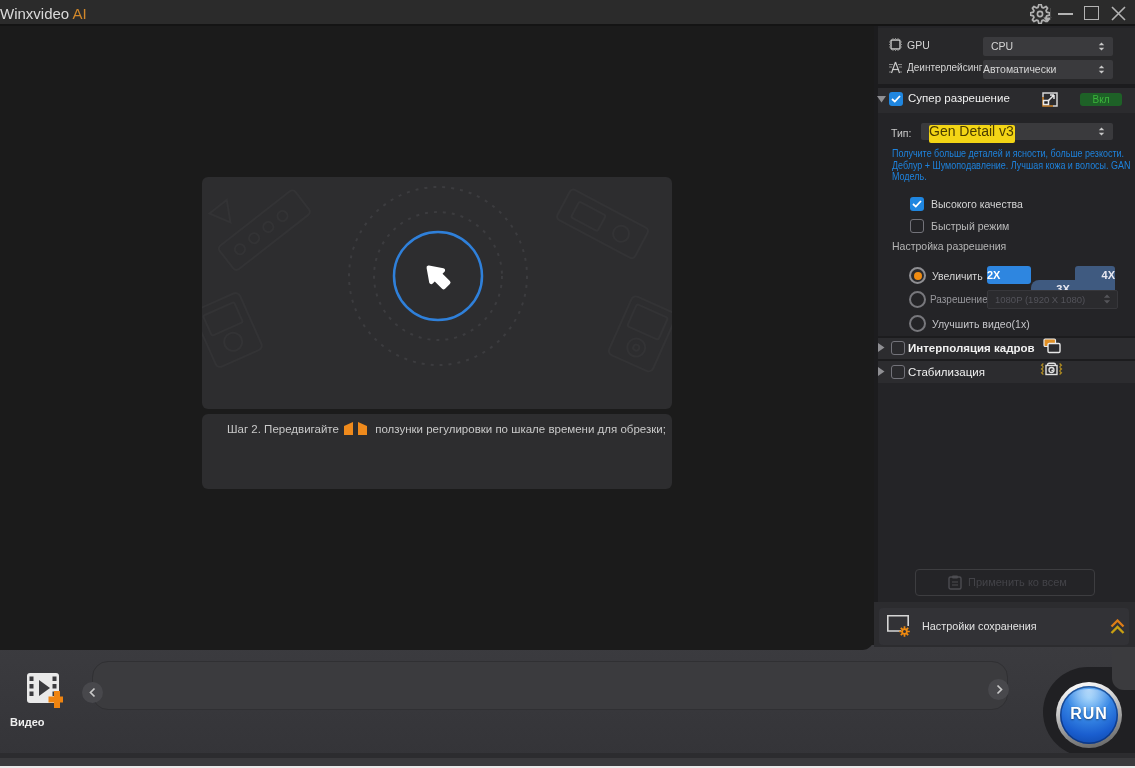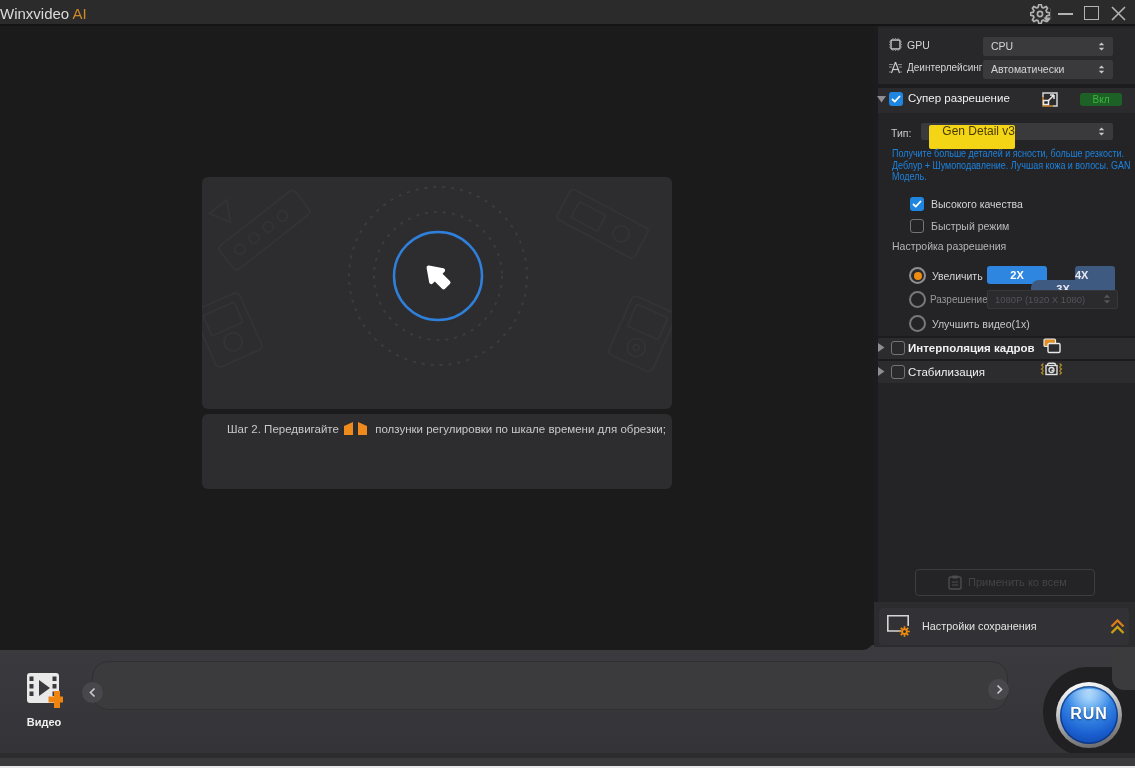--- a/index.html
+++ b/index.html
@@ -20,21 +20,21 @@
         <rect x="4.5" y="21.5" width="4" height="4.5" fill="#3a3a3e"></rect>
 <rect x="27.5" y="6.5" width="4" height="4.5" fill="#3a3a3e"></rect>
         <rect x="27.5" y="14" width="4" height="4.5" fill="#3a3a3e"></rect>
         <rect x="27.5" y="21.5" width="4" height="4.5" fill="#3a3a3e"></rect>
 <path d="M14 10 L25 18 L14 26 Z" fill="#3a3a3e"></path>
 <g fill="#ef8410">
           <rect x="29" y="21" width="6" height="17"></rect>
           <rect x="23.5" y="26.5" width="17" height="6"></rect>
         </g>
 </svg></div>
-<div class="abs" style="left:10px;top:716px;width:68px;text-align:center;font-size:11px;font-weight:bold;color:#efefef">Видео</div>
+<div class="abs" style="left:10px;top:716px;width:68px;text-align:left;font-size:11px;font-weight:bold;color:#efefef">Видео</div>
 
 <div class="abs" style="left:82px;top:682px;width:21px;height:21px;border-radius:50%;background:#48484c"></div>
     <svg class="abs" style="left:88px;top:687px" width="9" height="11" viewBox="0 0 9 11">
       <path d="M6.5 1.5 L2.5 5.5 L6.5 9.5" fill="none" stroke="#c9c9c9" stroke-width="1.7"></path>
     </svg>
 <div class="abs" style="left:988px;top:679px;width:21px;height:21px;border-radius:50%;background:#48484c"></div>
     <svg class="abs" style="left:995px;top:684px" width="9" height="11" viewBox="0 0 9 11">
       <path d="M2.5 1.5 L6.5 5.5 L2.5 9.5" fill="none" stroke="#c9c9c9" stroke-width="1.7"></path>
     </svg>
 
@@ -117,21 +117,21 @@
 <svg class="abs" style="left:889px;top:61px" width="13" height="13" viewBox="0 0 13 13">
       <g stroke="#c9c9c9" stroke-width="1.2" fill="none">
         <path d="M6.5 1 L2.5 12 M6.5 1 L10.5 12"></path>
         <path d="M3 8.5 H10"></path>
       </g>
       <g stroke="#8a8a8a" stroke-width="1">
         <path d="M0 3.5 H4 M9 3.5 H13 M0 6 H3 M10 6 H13 M0 11 H2 M11 11 H13"></path>
       </g>
     </svg>
 <div class="abs" style="left:907px;top:62px;font-size:10px;color:#d5d5d5">Деинтерлейсинг</div>
-<div class="abs" style="left:983px;top:60px;width:130px;height:19px;background:#3a3a3d;border-radius:2px;color:#d5d5d5;font-size:10.5px;line-height:19px;padding-left:8px">Автоматически</div>
+<div class="abs" style="left:983px;top:60px;width:130px;height:19px;background:#3a3a3d;border-radius:2px;color:#d5d5d5;font-size:10.5px;line-height:19px;">Автоматически</div>
 <svg class="abs" style="left:1098px;top:65px" width="7" height="9" viewBox="0 0 9 11">
       <path d="M1 4 L4.5 0.5 L8 4 Z M1 7 L4.5 10.5 L8 7 Z" fill="#c9c9c9"></path>
     </svg>
 
 <div class="abs" style="left:878px;top:84px;width:257px;height:4px;background:#1c1c1e"></div>
 <div class="abs" style="left:878px;top:88px;width:257px;height:25px;background:#2b2b2e"></div>
 <svg class="abs" style="left:877px;top:96px" width="9" height="7" viewBox="0 0 9 7">
       <path d="M0 0 H9 L4.5 6.5 Z" fill="#8f8f93"></path>
     </svg>
 <div class="abs" style="left:889px;top:92px;width:14px;height:14px;background:#1f86e0;border-radius:3px"></div>
@@ -142,42 +142,42 @@
 <svg class="abs" style="left:1042px;top:92px" width="16" height="15" viewBox="0 0 16 15">
       <path d="M1 5 V14 H11" fill="none" stroke="#cf8428" stroke-width="1.5"></path>
       <path d="M1 5 V1 H15 V14 H11" fill="none" stroke="#d5d5d5" stroke-width="1.5"></path>
       <rect x="1.5" y="8.5" width="5" height="4" fill="#242427" stroke="#e9e9e9" stroke-width="1.5"></rect>
       <path d="M6.5 8.5 L12 3 M12 3 H8 M12 3 V7" stroke="#e9e9e9" stroke-width="1.5" fill="none"></path>
     </svg>
 <div class="abs" style="left:1080px;top:93px;width:42px;height:13px;background:#1e6127;border-radius:3px;color:#3cb53c;font-size:10px;text-align:center;line-height:13px">Вкл</div>
 
 <div class="abs" style="left:891px;top:127px;font-size:10.5px;color:#c9c9c9">Тип:</div>
 <div class="abs" style="left:921px;top:123px;width:192px;height:17px;background:#3a3a3d;border-radius:2px"></div>
-<div class="abs" style="left:929px;top:125px;width:86px;height:24px;background:#f3d515;border-radius:2px;color:#4a3c00;font-size:12px;text-align:right;line-height:13px">Gen Detail v3</div>
+<div class="abs" style="left:929px;top:125px;width:86px;height:18px;background:#f3d515;border-radius:2px;color:#4a3c00;font-size:14px;text-align:left;line-height:13px">Gen Detail v3</div>
 <svg class="abs" style="left:1098px;top:127px" width="7" height="9" viewBox="0 0 9 11">
       <path d="M1 4 L4.5 0.5 L8 4 Z M1 7 L4.5 10.5 L8 7 Z" fill="#c9c9c9"></path>
     </svg>
 
 <div class="abs" style="left:892px;top:148px;width:250px;font-size:10.2px;line-height:11.6px;color:#1e82dc;white-space:nowrap;transform:scaleX(0.88);transform-origin:left top">Получите больше деталей и ясности, больше резкости.<br>Деблур + Шумоподавление. Лучшая кожа и волосы. GAN<br>Модель.</div>
 
 <div class="abs" style="left:910px;top:197px;width:14px;height:14px;background:#1f86e0;border-radius:3px"></div>
 <svg class="abs" style="left:912px;top:200px" width="10" height="8" viewBox="0 0 10 8">
       <path d="M1 4 L3.8 6.6 L9 1" stroke="#fff" stroke-width="1.8" fill="none"></path>
     </svg>
 <div class="abs" style="left:931px;top:198px;font-size:10.5px;color:#d5d5d5">Высокого качества</div>
 <div class="abs" style="left:910px;top:219px;width:14px;height:14px;border:1.5px solid #73737a;border-radius:3px"></div>
 <div class="abs" style="left:931px;top:220px;font-size:10.5px;color:#b9b9b9">Быстрый режим</div>
 <div class="abs" style="left:892px;top:240px;font-size:10.5px;color:#b5b5b5">Настройка разрешения</div>
 
 <div class="abs" style="left:909px;top:267px;width:17px;height:17px;border:2px solid #8f8f93;border-radius:50%;background:#2a2a2d"></div>
 <div class="abs" style="left:913.5px;top:271.5px;width:8px;height:8px;border-radius:50%;background:#f08c12"></div>
 <div class="abs" style="left:932px;top:270px;font-size:10.5px;color:#d5d5d5">Увеличить</div>
-<div class="abs" style="left:987px;top:266px;width:60px;height:18px;background:#2e86e0;border-radius:3px;color:#fff;font-size:11px;font-weight:bold;text-align:center;line-height:18px">2X</div>
+<div class="abs" style="left:987px;top:266px;width:44px;height:18px;background:#2e86e0;border-radius:3px;color:#fff;font-size:11px;font-weight:bold;line-height:18px">2X</div>
 <div class="abs" style="left:1031px;top:280px;width:64px;height:18px;background:#3f5a80;border-radius:8px;color:#e8e8f0;font-size:11px;font-weight:bold;text-align:center;line-height:18px">3X</div>
-<div class="abs" style="left:1075px;top:266px;width:40px;height:34px;background:#3f5a80;border-radius:3px;color:#e8e8f0;font-size:11px;font-weight:bold;text-align:left;line-height:18px">4X</div>
+<div class="abs" style="left:1075px;top:266px;width:40px;height:34px;background:#3f5a80;border-radius:3px;color:#e8e8f0;font-size:11px;font-weight:bold;text-align:right;line-height:18px">4X</div>
 
 <div class="abs" style="left:909px;top:291px;width:17px;height:17px;border:2px solid #77777c;border-radius:50%"></div>
 <div class="abs" style="left:930px;top:294px;font-size:10px;color:#97979c">Разрешение</div>
 <div class="abs" style="left:987px;top:290px;width:131px;height:19px;border:1px solid #37373b;background:#2b2b2e;border-radius:2px;color:#53535a;font-size:9.5px;line-height:18px;padding-left:7px">1080P (1920 X 1080)</div>
 <svg class="abs" style="left:1103px;top:294px" width="8" height="10" viewBox="0 0 9 11">
       <path d="M1 4 L4.5 0.5 L8 4 Z M1 7 L4.5 10.5 L8 7 Z" fill="#55555a"></path>
     </svg>
 
 <div class="abs" style="left:909px;top:315px;width:17px;height:17px;border:2px solid #77777c;border-radius:50%"></div>
 <div class="abs" style="left:932px;top:318px;font-size:10.5px;color:#c5c5c9">Улучшить видео(1x)</div>

